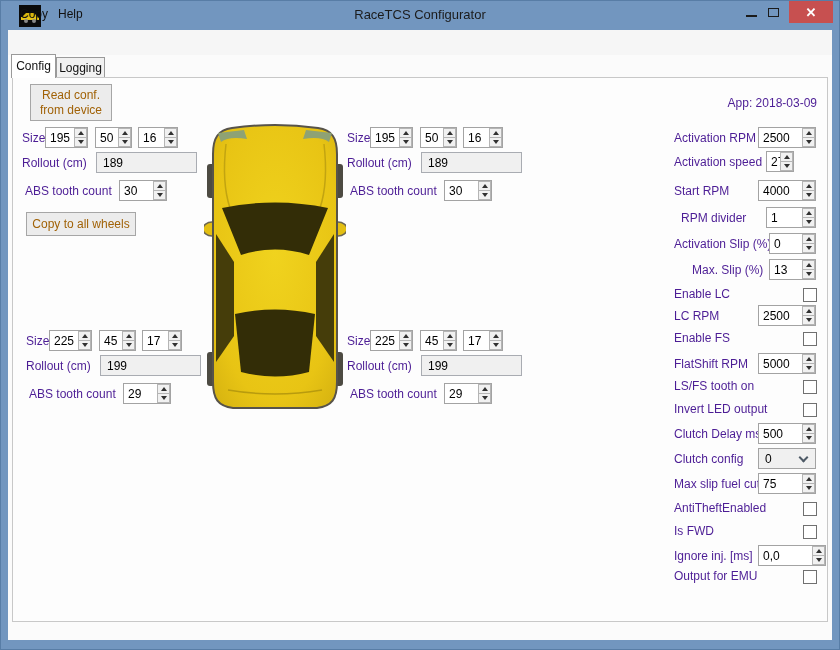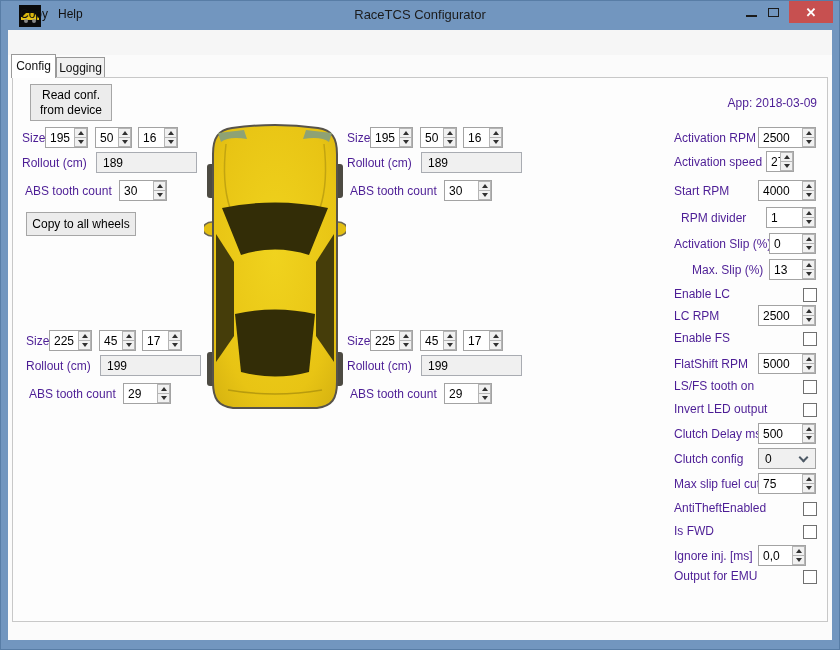--- a/index.html
+++ b/index.html
@@ -39,21 +39,21 @@
   .tab.active { left:11px; top:54px; width:45px; height:24px; background:#fff; padding-top:4px; z-index:3; }
   .tab.inactive { left:56px; top:57px; width:49px; height:21px; background:#f1f1f1; padding-top:3px; z-index:1; }
   .tabpage {
     position:absolute; left:12px; top:77px; width:816px; height:545px;
     background:#fdfdfd; border:1px solid #c8c8c8; z-index:2;
   }
   .lbl { position:absolute; font-size:12px; color:#4c1d95; white-space:nowrap; z-index:4; }
 
   .btn {
     position:absolute; background:#ececec; border:1px solid #a6a6a6;
-    font-size:12px; color:#000000; text-align:center; z-index:4;
+    font-size:12px; color:#a16207; text-align:center; z-index:4;
     display:flex; align-items:center; justify-content:center; line-height:15px;
   }
 
   .spinner {
     position:absolute; height:21px; background:#fff; border:1px solid #a3a3a3;
     display:flex; z-index:4;
   }
   .spin-value { flex:1; font-size:12px; padding:3px 0 0 4px; overflow:hidden; }
   .spin-btns { width:13px; display:flex; flex-direction:column; }
   .spin-btn { flex:1; background:#f1f1f1; border:1px solid #b5b5b5;
@@ -478,21 +478,21 @@
           <div class="spin-btn">
             <div class="tri-down"></div>
           </div>
         </div>
       </div>
       <div class="lbl" style="left:674px; top:501px;">AntiTheftEnabled</div>
       <div class="checkbox" style="left:803px; top:502px;"></div>
       <div class="lbl" style="left:674px; top:524px;">Is FWD</div>
       <div class="checkbox" style="left:803px; top:525px;"></div>
       <div class="lbl" style="left:674px; top:549px;">Ignore inj. [ms]</div>
-      <div class="spinner" style="left:758px; top:545px; width:48px;">
+      <div class="spinner" style="left:758px; top:545px; width:68px;">
         <div class="spin-value">0,0</div>
         <div class="spin-btns">
           <div class="spin-btn">
             <div class="tri-up"></div>
           </div>
           <div class="spin-btn">
             <div class="tri-down"></div>
           </div>
         </div>
       </div>

